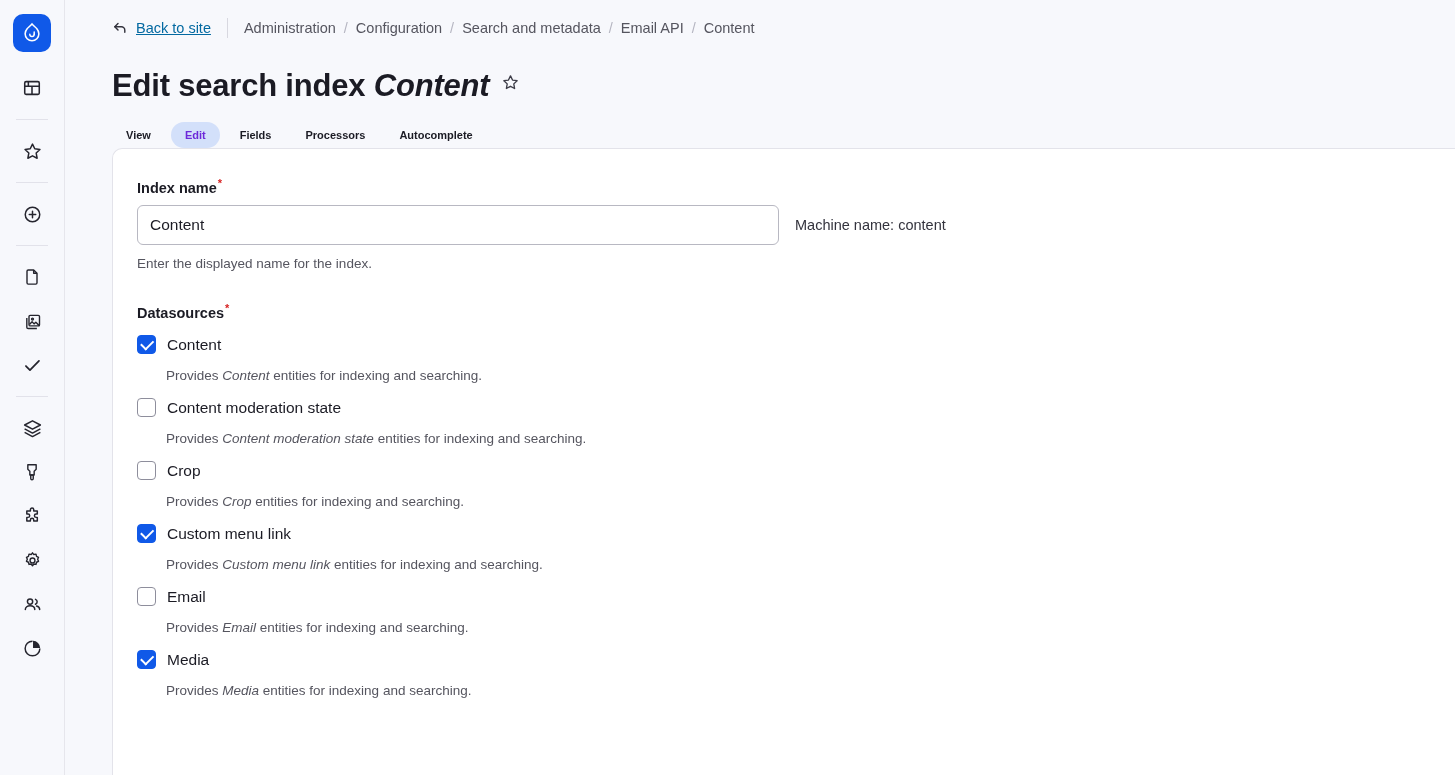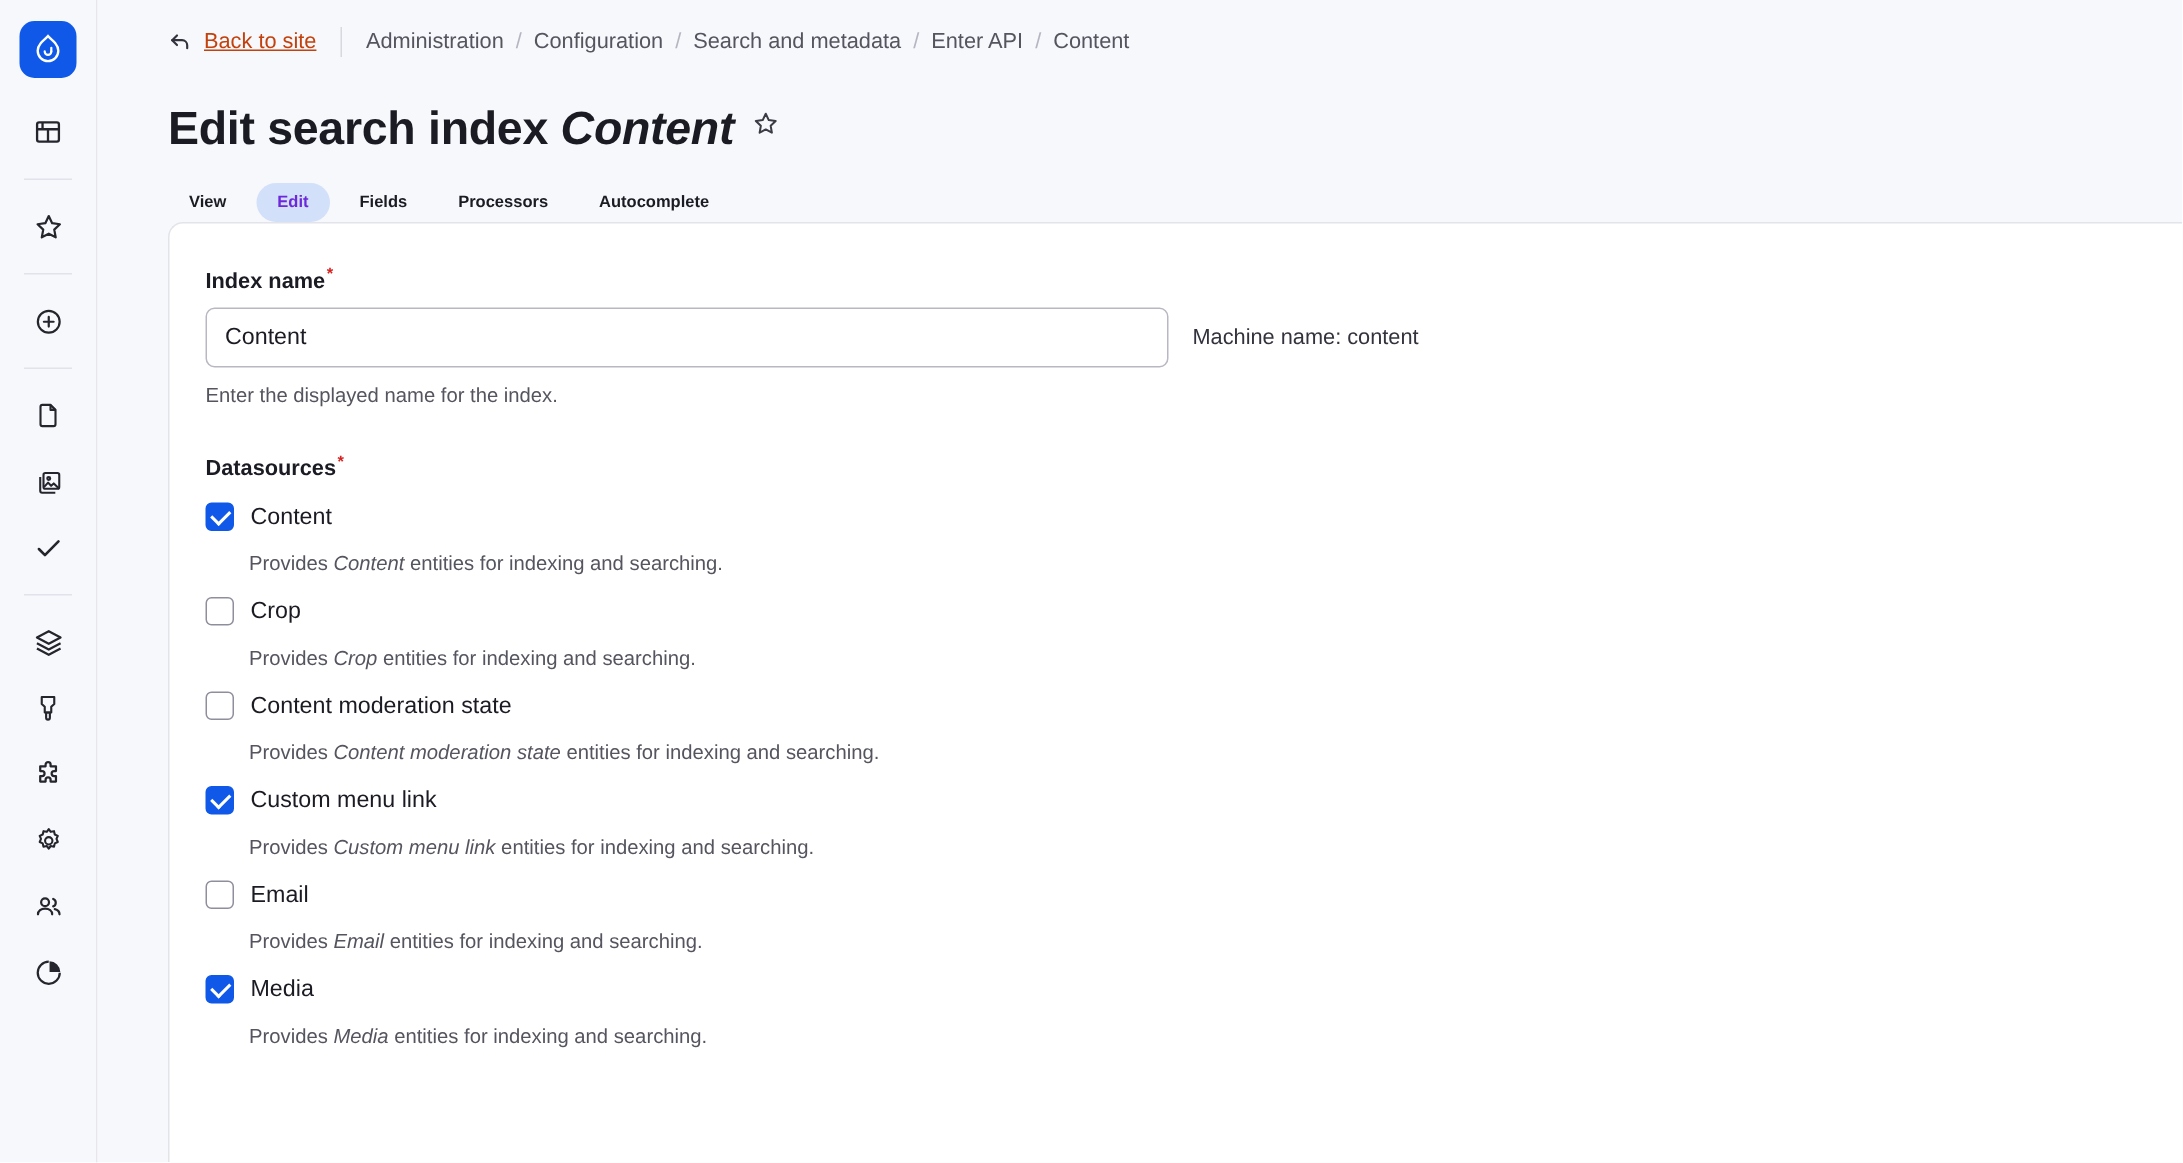--- a/index.html
+++ b/index.html
@@ -81,21 +81,21 @@
     padding: 0 0 0 47px;
     font-size: 14.5px;
     color: #55555f;
     white-space: nowrap;
     flex: 0 0 auto;
   }
   .back-to-site {
     display: flex;
     align-items: center;
     gap: 8px;
-    color: #c2410c;
+    color: #0369a1;
     font-size: 14.5px;
   }
   .back-arrow { display: block; color: #33333d; }
   .crumb-sep-bar {
     width: 1px;
     height: 20px;
     background: #d8d8e0;
     margin: 0 16px;
   }
   .crumb {
@@ -397,21 +397,21 @@
         </span>
         <span>Back to site</span>
       </a>
       <span class="crumb-sep-bar"></span>
       <a class="crumb" href="#">Administration</a>
       <span class="crumb-slash">/</span>
       <a class="crumb" href="#">Configuration</a>
       <span class="crumb-slash">/</span>
       <a class="crumb" href="#">Search and metadata</a>
       <span class="crumb-slash">/</span>
-      <a class="crumb" href="#">Enter API</a>
+      <a class="crumb" href="#">Email API</a>
       <span class="crumb-slash">/</span>
       <span class="crumb crumb-current">Content</span>
     </div>
 
     <div class="page-title">
       <h1>
         <span>Edit search index</span>
         <em>Content</em>
       </h1>
       <button class="star-btn">
@@ -452,30 +452,30 @@
               <div class="ds-item">
                 <div class="ds-row">
                   <span class="cbox checked" role="checkbox" aria-checked="true"></span>
                   <span class="ds-label">Content</span>
                 </div>
                 <div class="ds-desc"><span>Provides </span><em>Content</em><span> entities for indexing and searching.</span></div>
               </div>
               <div class="ds-item">
                 <div class="ds-row">
                   <span class="cbox" role="checkbox" aria-checked="false"></span>
-                  <span class="ds-label">Crop</span>
+                  <span class="ds-label">Content moderation state</span>
                 </div>
-                <div class="ds-desc"><span>Provides </span><em>Crop</em><span> entities for indexing and searching.</span></div>
+                <div class="ds-desc"><span>Provides </span><em>Content moderation state</em><span> entities for indexing and searching.</span></div>
               </div>
               <div class="ds-item">
                 <div class="ds-row">
                   <span class="cbox" role="checkbox" aria-checked="false"></span>
-                  <span class="ds-label">Content moderation state</span>
+                  <span class="ds-label">Crop</span>
                 </div>
-                <div class="ds-desc"><span>Provides </span><em>Content moderation state</em><span> entities for indexing and searching.</span></div>
+                <div class="ds-desc"><span>Provides </span><em>Crop</em><span> entities for indexing and searching.</span></div>
               </div>
               <div class="ds-item">
                 <div class="ds-row">
                   <span class="cbox checked" role="checkbox" aria-checked="true"></span>
                   <span class="ds-label">Custom menu link</span>
                 </div>
                 <div class="ds-desc"><span>Provides </span><em>Custom menu link</em><span> entities for indexing and searching.</span></div>
               </div>
               <div class="ds-item">
                 <div class="ds-row">

